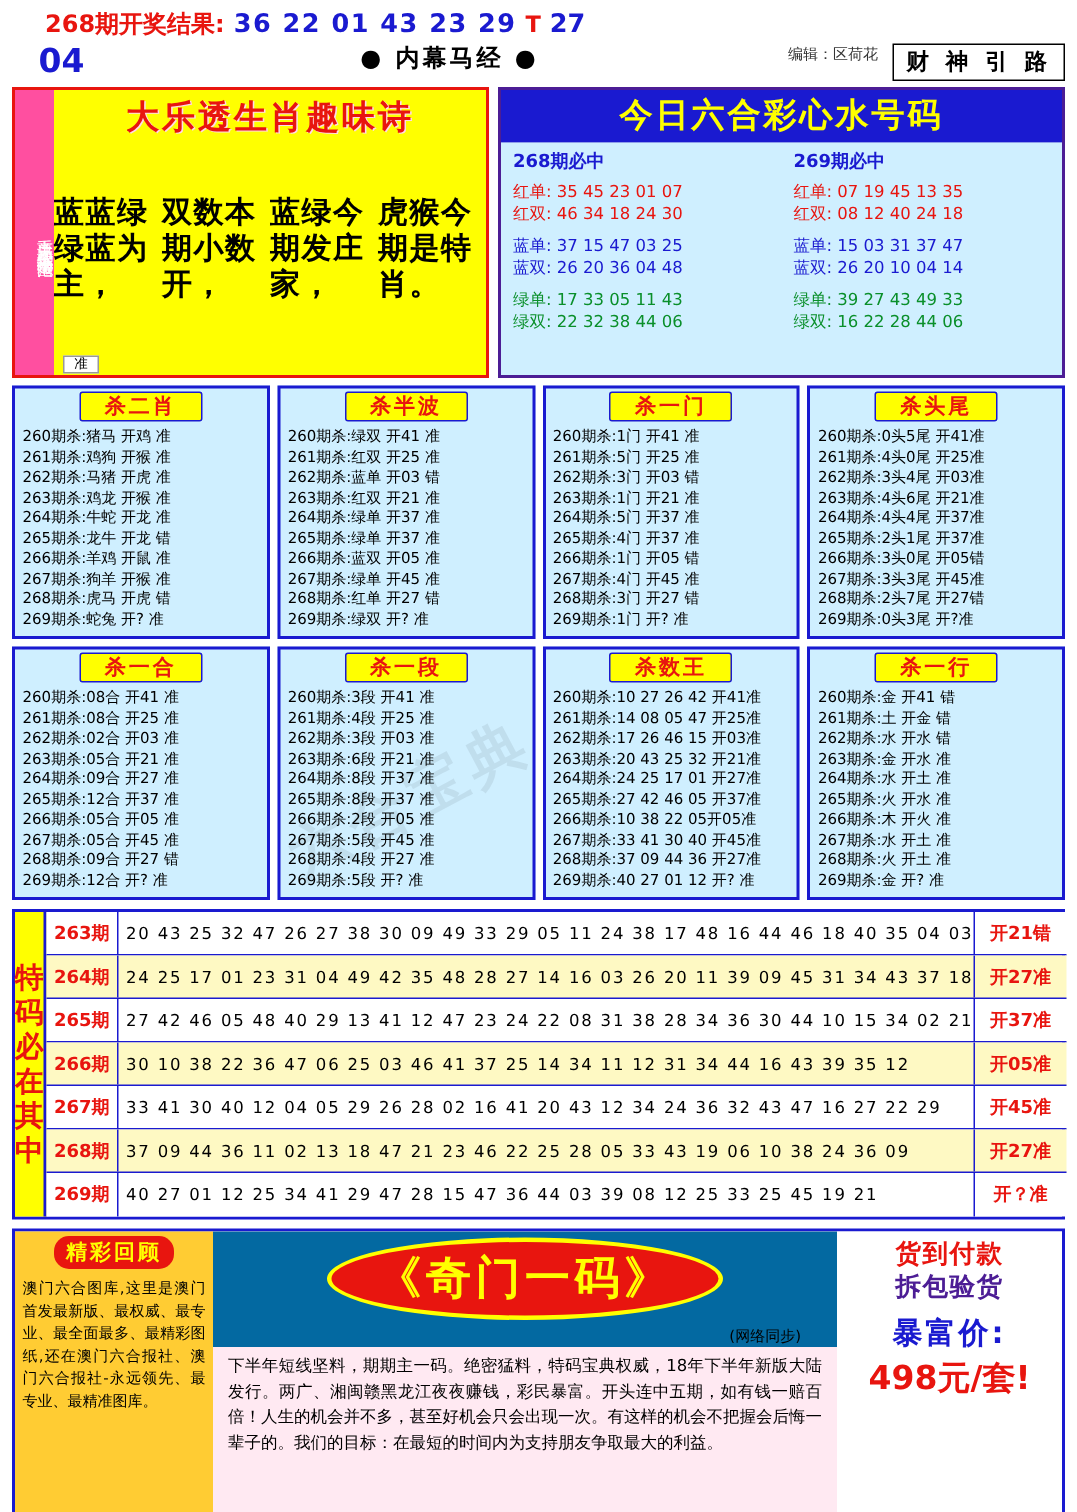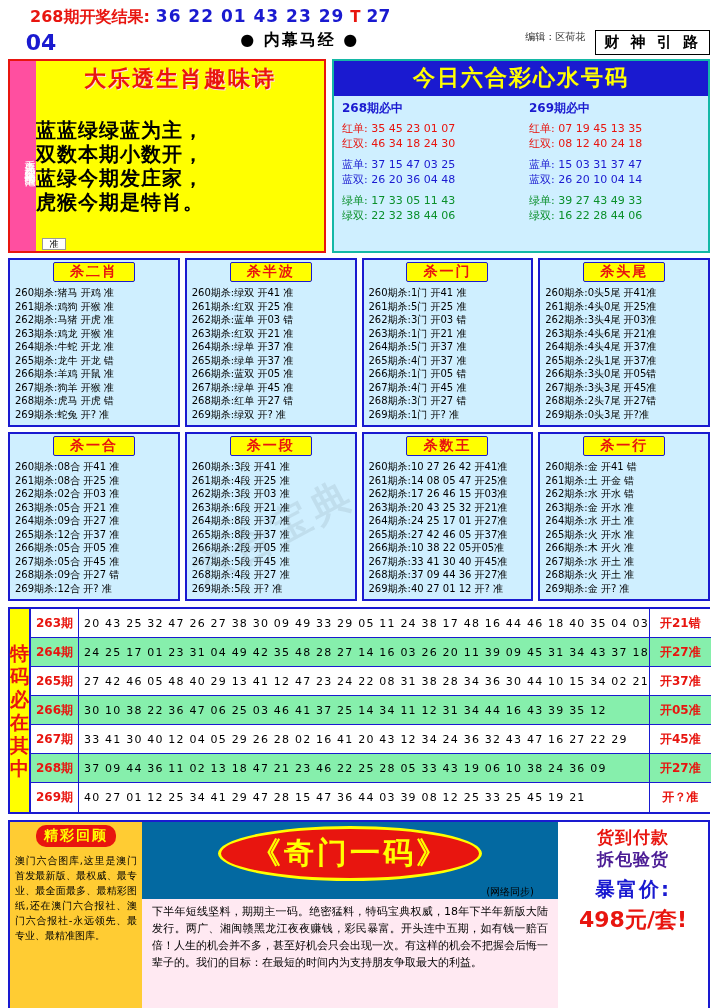--- a/index.html
+++ b/index.html
@@ -30,27 +30,27 @@
 
   
   .band { display:flex; gap:6px; margin-top:3px; }
   .poembox { width:318px; border:2px solid #e8150f; background:#ffff00; display:flex; }
   .poem-side { width:26px; background:#ff4fa0; color:#fff; font-size:11px; line-height:13px;
       text-align:center; padding-top:6px; writing-mode:vertical-rl; letter-spacing:1px;}
   .poem-main { flex:1; display:flex; flex-direction:column; }
   .poem-title { text-align:center; font-size:22px; font-weight:bold; color:#e8150f;
      -webkit-text-stroke: 0px; letter-spacing:2px; padding:3px 0 0 0;
      text-shadow: 1px 1px 0 #ffd9e8; }
-  .poem-lines { flex:1; display:flex; flex-direction:column; justify-content:center; }
+  .poem-lines { flex:1; display:flex; justify-content:center; align-items:center; }
   .poem-lines div { font-size:20px; font-weight:bold; color:#000; line-height:24px; letter-spacing:1px;}
   .poem-foot { height:14px; position:relative; }
   .poem-foot .zhun { position:absolute; left:6px; bottom:1px; width:24px; height:12px;
       background:#fff; border:1px solid #999; font-size:9px; text-align:center; line-height:11px;}
 
-  .sxbox { flex:1; border:2px solid #14b8a6; background:#e5e5e5; }
+  .sxbox { flex:1; border:2px solid #4c1d95; background:#e5e5e5; }
   .sx-title { background:#1a1ad0; color:#ffff00; text-align:center; font-size:22px; font-weight:bold;
       letter-spacing:2px; padding:2px 0; border-bottom:1px solid #1a1ad0;}
   .sx-cols { display:flex; background:#cfefff; padding:4px 0 2px 0; height:155px;}
   .sx-col { flex:1; padding:0 8px; }
   .sx-col h4 { margin:0 0 4px 0; font-size:12px; color:#1a1ad0; font-weight:bold;}
   .sx-col .r { color:#e8150f; font-size:11px; line-height:15px; }
   .sx-col .b { color:#1a1ad0; font-size:11px; line-height:15px; }
   .sx-col .g { color:#0a8f2a; font-size:11px; line-height:15px; }
   .sx-col .sp { height:6px; }
 
@@ -70,21 +70,21 @@
      border-right:2px solid #1a1ad0;}
   .tbl { flex:1; }
   .trow { display:flex; align-items:center; height:29px; border-bottom:1px solid #1a1ad0; }
   .trow:last-child { border-bottom:none; }
   .trow .per { width:48px; text-align:center; color:#e8150f; font-weight:bold; font-size:12px;
      border-right:1px solid #1a1ad0; height:100%; display:flex; align-items:center; justify-content:center;}
   .trow .nums { flex:1; font-size:11px; color:#000; letter-spacing:1.2px; padding-left:5px; white-space:nowrap; overflow:hidden;}
   .trow .res { width:62px; text-align:center; font-size:12px; font-weight:bold; color:#e8150f;
      border-left:1px solid #1a1ad0; height:100%; display:flex; align-items:center; justify-content:center;}
   .bgw { background:#ffffff; }
-  .bgb { background:#86efac; }
+  .bgb { background:#fef9c3; }
 
   
   .footer { margin-top:6px; border:2px solid #1a1ad0; display:flex; height:200px; background:#fff;}
   .f-left { width:132px; background:#ffcc33; padding:3px; display:flex; flex-direction:column; }
   .f-left .tag { text-align:center; }
   .f-left .tag span { display:inline-block; background:#e8150f; color:#ffff00; font-weight:bold;
       font-size:14px; padding:2px 8px; border-radius:10px; letter-spacing:2px; }
   .f-left p { font-size:10px; line-height:15px; color:#000; margin:6px 2px 0 2px; text-align:justify;}
   .f-mid { flex:1; display:flex; flex-direction:column; background:#ffe9f2;}
   .qimen { text-align:center; padding:4px 0 0 0; background:#0369a1;}

